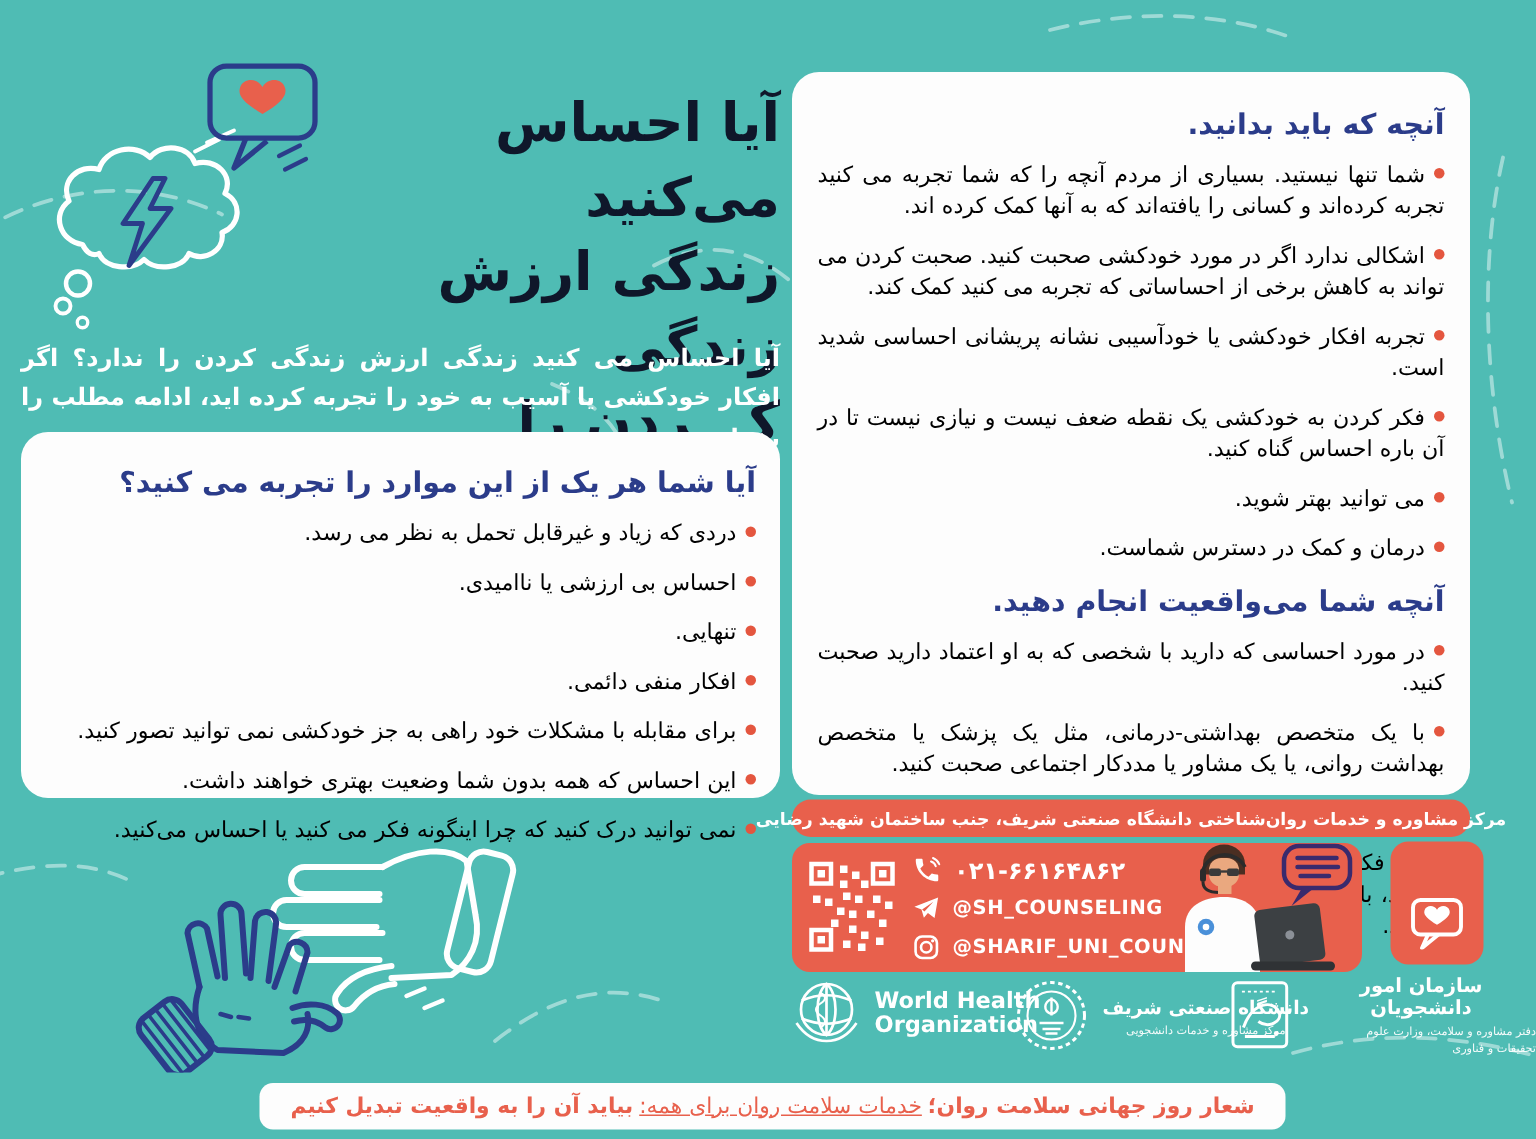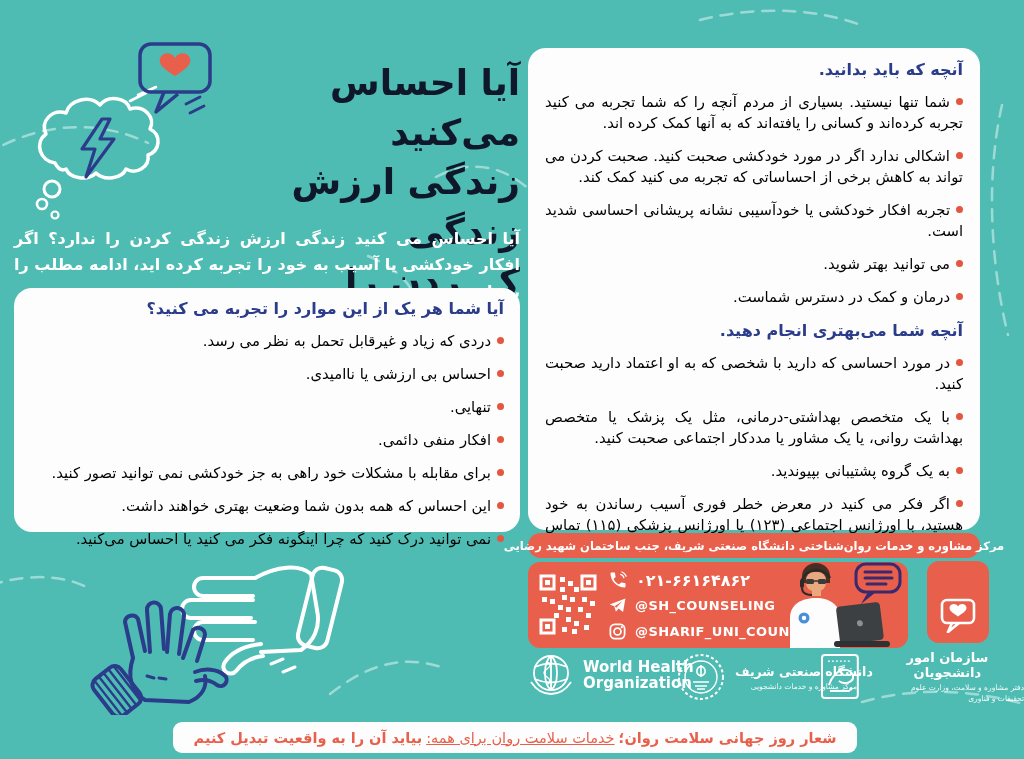--- a/index.html
+++ b/index.html
@@ -14,21 +14,21 @@
   .headline span{display:block;}
 
   
   .intro{left:14px;top:210px;width:506px;direction:rtl;text-align:justify;
          color:#ffffff;font-weight:bold;font-size:16px;line-height:1.65;}
 
   
   .card{background:#fdfdfd;border-radius:18px;box-sizing:border-box;direction:rtl;}
   .card-left{left:14px;top:288px;width:506px;height:244px;padding:11px 16px;}
   .card-right{left:528px;top:48px;width:452px;height:482px;padding:12px 17px;}
-  .card h2{margin:0 0 5px 0;font-size:16px;color:#2b3c8a;font-weight:bold;}
+  .card h2{margin:12px 0 5px 0;font-size:19px;color:#2b3c8a;font-weight:bold;}
   .card h2.second{margin-top:14px;}
   .li{font-size:14.8px;line-height:1.42;color:#000000;text-align:justify;margin:12px 0 3px 0;}
   .dot{display:inline-block;width:7px;height:7px;border-radius:50%;background:#e4563f;
        margin-left:6px;vertical-align:2px;}
 
   
   .addr-banner{left:528px;top:533px;width:452px;height:25px;background:#e8604c;color:#fff;
                border-radius:13px;font-size:11.5px;font-weight:bold;direction:rtl;
                display:flex;align-items:center;justify-content:center;white-space:nowrap;box-sizing:border-box;}
   .contact-box{left:528px;top:562px;width:380px;height:86px;background:#e8604c;border-radius:12px;}
@@ -123,26 +123,27 @@
 <section class="abs card card-right">
   <h2>آنچه که باید بدانید.</h2>
   <div>
 
       <div class="li"><span class="dot"></span><span>شما تنها نیستید. بسیاری از مردم آنچه را که شما تجربه می کنید تجربه کرده‌اند و کسانی را یافته‌اند که به آنها کمک کرده اند.</span></div>
 
       <div class="li"><span class="dot"></span><span>اشکالی ندارد اگر در مورد خودکشی صحبت کنید. صحبت کردن می تواند به کاهش برخی از احساساتی که تجربه می کنید کمک کند.</span></div>
 
       <div class="li"><span class="dot"></span><span>تجربه افکار خودکشی یا خودآسیبی نشانه پریشانی احساسی شدید است.</span></div>
 
+      <div class="li"><span class="dot"></span><span>فکر کردن به خودکشی یک نقطه ضعف نیست و نیازی نیست تا در آن باره احساس گناه کنید.</span></div>
 
       <div class="li"><span class="dot"></span><span>می توانید بهتر شوید.</span></div>
 
       <div class="li"><span class="dot"></span><span>درمان و کمک در دسترس شماست.</span></div>
     </div>
-  <h2 class="second">آنچه شما می‌بهتری انجام دهید.</h2>
+  <h2 class="second">آنچه شما می‌واقعیت انجام دهید.</h2>
   <div>
 
       <div class="li"><span class="dot"></span><span>در مورد احساسی که دارید با شخصی که به او اعتماد دارید صحبت کنید.</span></div>
 
       <div class="li"><span class="dot"></span><span>با یک متخصص بهداشتی-درمانی، مثل یک پزشک یا متخصص بهداشت روانی، یا یک مشاور یا مددکار اجتماعی صحبت کنید.</span></div>
 
       <div class="li"><span class="dot"></span><span>به یک گروه پشتیبانی بپیوندید.</span></div>
 
       <div class="li"><span class="dot"></span><span>اگر فکر می کنید در معرض خطر فوری آسیب رساندن به خود هستید، با اورژانس اجتماعی (۱۲۳) یا اورژانس پزشکی (۱۱۵) تماس بگیرید.</span></div>
     </div>

